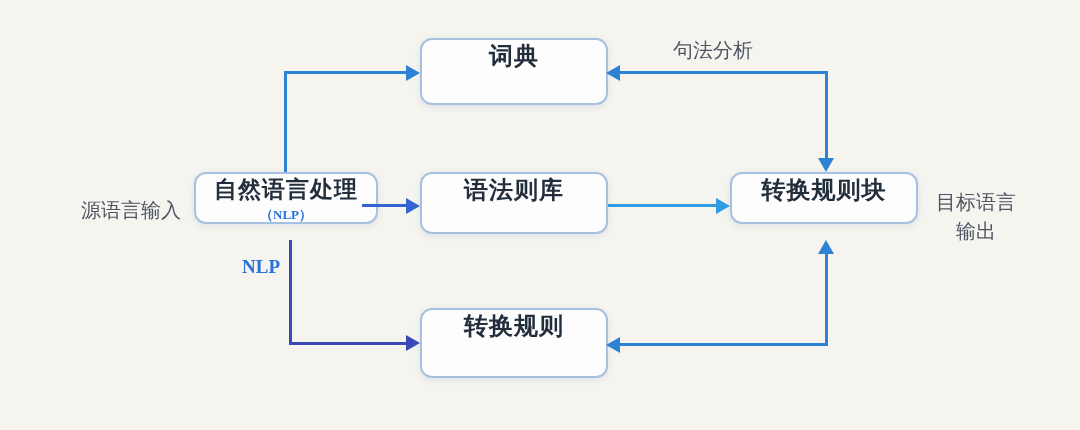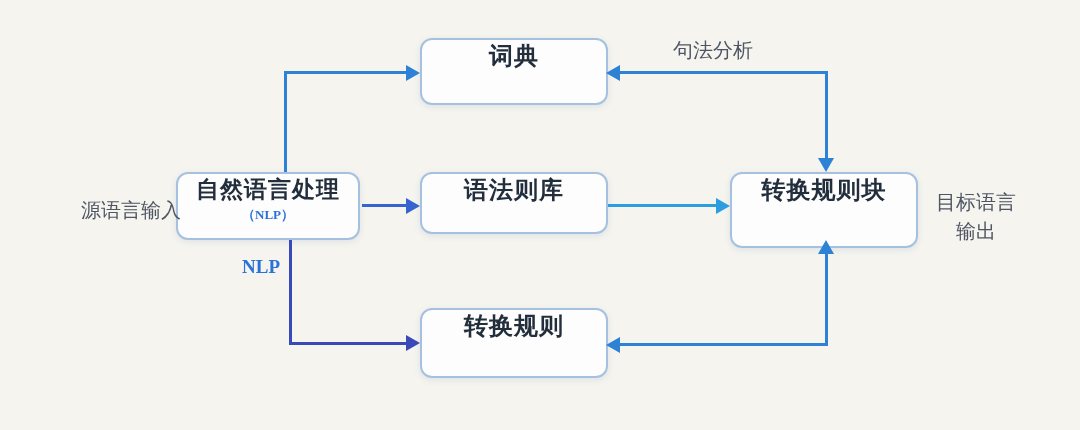--- a/index.html
+++ b/index.html
@@ -15,26 +15,26 @@
   .node{
     position:absolute;background:var(--box-fill);
     border:2px solid var(--box-border);border-radius:12px;
     box-shadow:0 2px 6px rgba(120,150,190,.18);
     display:flex;flex-direction:column;align-items:center;justify-content:flex-start;
     color:var(--text-dark);font-weight:bold;box-sizing:border-box;font-family:Liberation Serif, serif;
   }
   .node .title{font-size:24px;letter-spacing:1px;}
   .node .subtitle{font-size:13px;color:var(--nlp-blue);margin-top:1px;}
 
-  #node-nlp{left:176px;top:172px;width:184px;height:68px;}
+  #node-nlp{left:194px;top:172px;width:184px;height:52px;}
   #node-nlp .title{font-size:23px;}
   #node-dictionary{left:420px;top:38px;width:188px;height:67px;}
   #node-grammar{left:420px;top:172px;width:188px;height:62px;}
   #node-rules{left:420px;top:308px;width:188px;height:70px;}
-  #node-block{left:730px;top:172px;width:188px;height:76px;}
+  #node-block{left:730px;top:172px;width:188px;height:52px;}
 
   .side-label{position:absolute;color:var(--text-gray);font-size:20px;text-align:center;line-height:1.45;}
   #label-source{left:72px;top:196px;width:118px;}
   #label-target{left:922px;top:188px;width:108px;}
   #label-syntax{left:648px;top:36px;width:130px;}
   #label-semantic{left:636px;top:358px;width:160px;}
   #label-nlp-edge{position:absolute;left:228px;top:256px;width:52px;text-align:right;
     color:var(--nlp-blue);font-size:19px;font-weight:bold;font-family:Liberation Serif, serif;}
 
   .line{position:absolute;}

